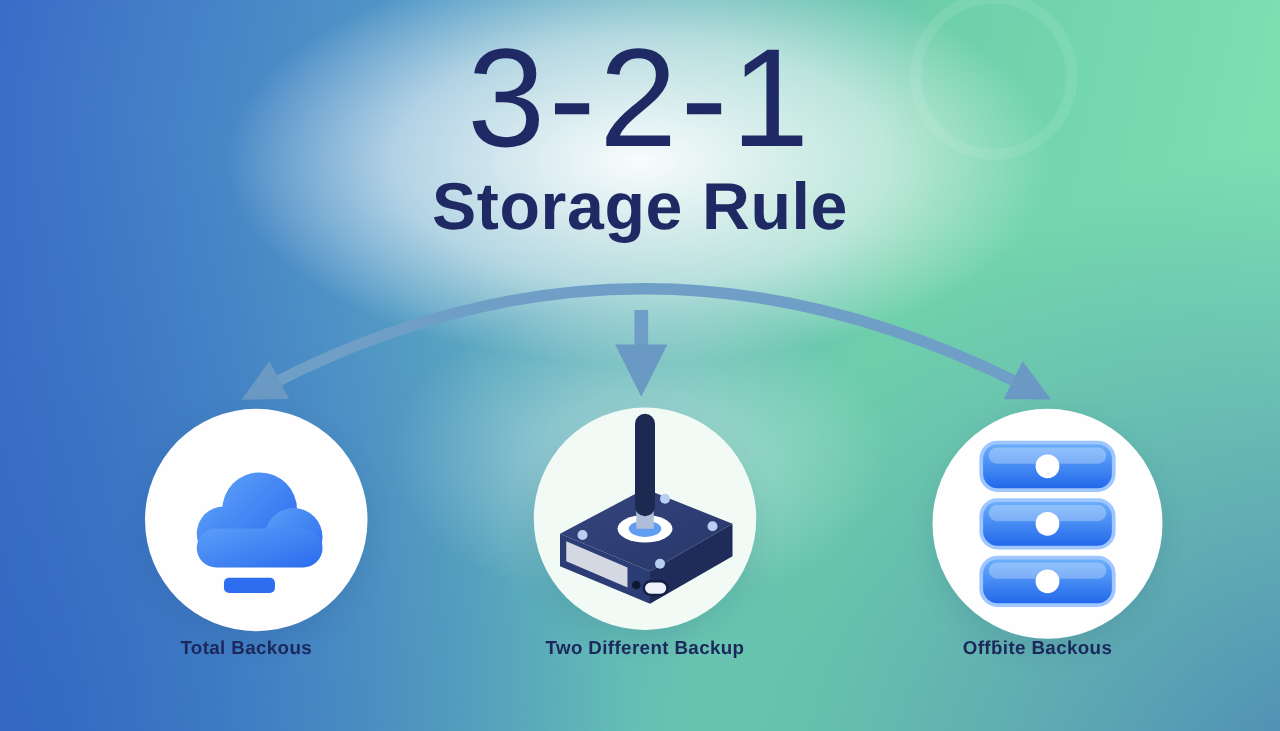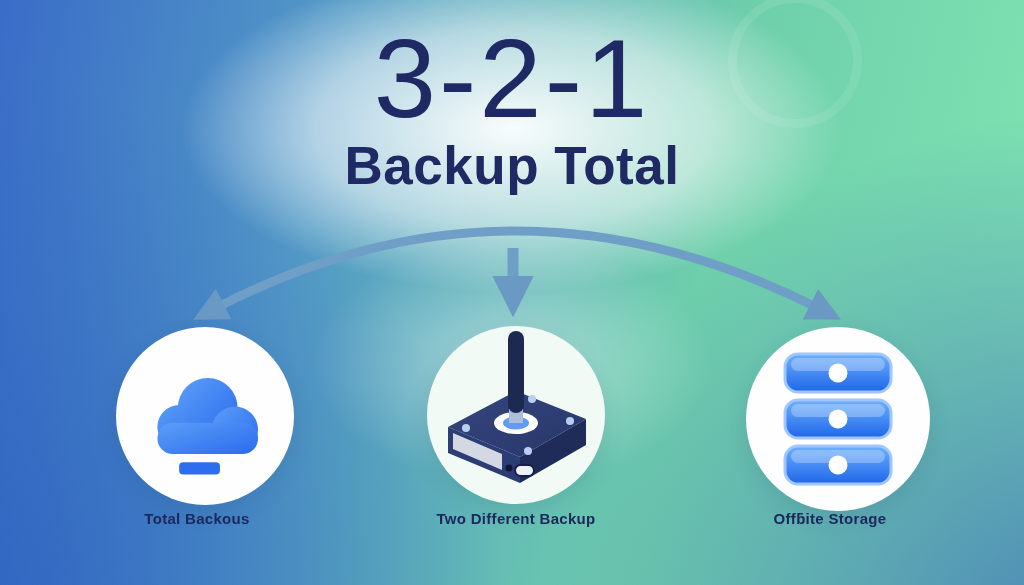--- a/index.html
+++ b/index.html
@@ -40,21 +40,21 @@
 </style>
 </head>
 <body>
 
 <div class="canvas">
 
   <div class="faint-ring"></div>
 
   <div class="title-wrap">
     <div class="title-number">3-2-1</div>
-    <div class="title-subtitle">Backup Total</div>
+    <div class="title-subtitle">Storage Rule</div>
   </div>
 
   <svg class="arrows-svg" viewBox="0 0 1024 200">
     <defs>
       <marker id="ah" viewBox="0 0 10 10" refX="2.5" refY="5" markerWidth="3.8" markerHeight="3.8" orient="auto-start-reverse">
         <path d="M0,0 L10,5 L0,10 Z" fill="#6a9ac4"></path>
       </marker>
     </defs>
     <path d="M 216 158 Q 513 4 818 158" fill="none" stroke="#6f9fc6" stroke-width="9" marker-start="url(#ah)" marker-end="url(#ah)"></path>
     <path d="M 513 98 L 513 136" fill="none" stroke="#6f9fc6" stroke-width="11" marker-end="url(#ah)"></path>
@@ -133,15 +133,15 @@
 
         <rect x="18" y="98" width="106" height="38" rx="13" fill="url(#srvGrad)" stroke="#9fc6ff" stroke-width="3"></rect>
         <rect x="24" y="102" width="94" height="13" rx="6.5" fill="rgba(255,255,255,0.28)"></rect>
         <circle cx="71" cy="117" r="9.5" fill="#ffffff"></circle>
       </g>
     </svg>
   </div>
 
   <div class="item-label label-left">Total Backous</div>
   <div class="item-label label-center">Two Different Backup</div>
-  <div class="item-label label-right">Offƃite Storage</div>
+  <div class="item-label label-right">Offƃite Backous</div>
 
 </div>
 
 </body></html>

